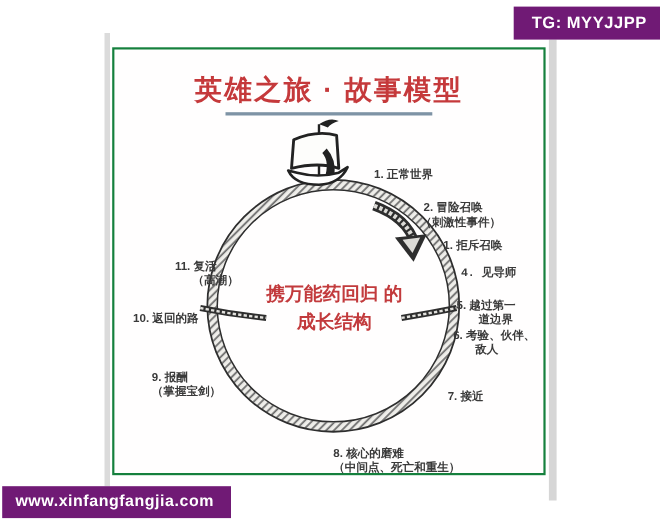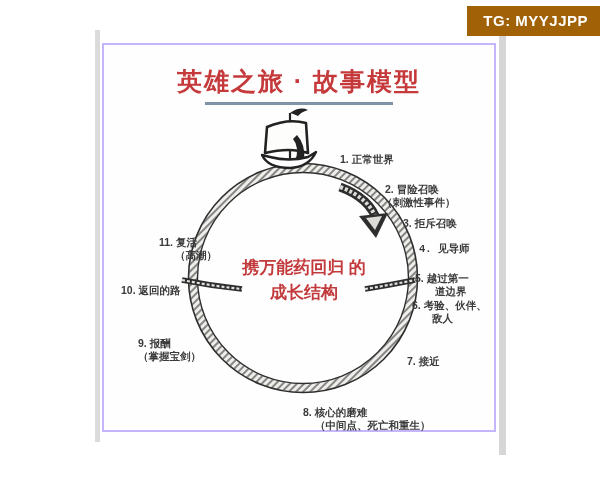--- a/index.html
+++ b/index.html
@@ -5,63 +5,64 @@
   html,body{margin:0;padding:0;background:#ffffff;}
   body{font-family:"Liberation Sans","DejaVu Sans",sans-serif;}
   .page{position:relative;width:600px;height:480px;background:#ffffff;overflow:hidden;}
 
   
   .edge{position:absolute;background:#dbdbdb;}
   .edge.left{left:95px;top:30px;width:5px;height:412px;}
   .edge.right{left:499px;top:36px;width:7px;height:419px;background:#d6d6d6;}
 
   
-  .badge{position:absolute;background:#a16207;color:#ffffff;font-weight:700;
+  .badge{position:absolute;background:#701a75;color:#ffffff;font-weight:700;
          letter-spacing:.5px;white-space:nowrap;}
   .badge.tg{top:6px;right:0;font-size:15px;padding:6px 12px 7px 16px;}
   .badge.url{top:442px;left:2px;font-size:14.5px;padding:6px 16px 7px 12px;}
 
   
   .frame{position:absolute;left:102px;top:43px;width:394px;height:389px;
-         border:2px solid #c4b5fd;background:#fffefe;box-sizing:border-box;}
+         border:2px solid #15803d;background:#fffefe;box-sizing:border-box;}
   .title{position:absolute;top:20px;left:0;width:100%;text-align:center;
          font-size:25px;font-weight:700;color:#c5393b;letter-spacing:2px;}
   .title-rule{position:absolute;top:57px;left:50%;margin-left:-94px;width:188px;height:3px;
               background:#7e93a5;}
 
   .diagram-svg{position:absolute;left:0;top:0;width:390px;height:385px;}
 
   .center-text{position:absolute;left:130px;top:210px;width:140px;text-align:center;
                color:#c23a3c;font-weight:700;font-size:17px;line-height:25px;}
 
   .stage{position:absolute;color:#3a3a3a;font-size:10.5px;font-weight:700;
          line-height:13px;white-space:nowrap;}
   .stage .l1,.stage .l2{display:block;}
   .s1 {left:236px;top:108px;}
   .s2 {left:281px;top:138px;} .s2 .l2{margin-left:-3px;}
   .s3 {left:299px;top:172px;}
   .s4 {left:315px;top:198px;font-family:Liberation Mono, monospace;}
   .s5 {left:311px;top:227px;} .s5 .l2{margin-left:20px;}
   .s6 {left:308px;top:254px;} .s6 .l2{margin-left:20px;}
   .s7 {left:303px;top:310px;}
-  .s8 {left:199px;top:361px;} .s8 .l2{margin-left:12px;}
+  .s8 {left:199px;top:361px;} .s8 .l2{}
   .s9 {left:34px;top:292px;}  .s9 .l2{margin-left:0;}
   .s10{left:17px;top:239px;}
   .s11{left:55px;top:171px;margin-top:20px;}  .s11 .l2{margin-left:16px;}
   .s12{left:78px;top:119px;}  .s12 .l2{margin-left:15px;}
 </style>
 </head>
 <body>
 
 <div class="page">
 
   <div class="edge left"></div>
   <div class="edge right"></div>
 
   <div class="badge tg">TG: MYYJJPP</div>
+  <div class="badge url">www.xinfangfangjia.com</div>
 
   <div class="frame">
 
     <div class="title">英雄之旅 · 故事模型</div>
     <div class="title-rule"></div>
 
     <svg class="diagram-svg" viewBox="0 0 390 385">
       <defs>
         <pattern id="hatch" width="5" height="5" patternUnits="userSpaceOnUse" patternTransform="rotate(45)">
           <rect width="5" height="5" fill="#efeeea"></rect>
@@ -106,21 +107,21 @@
     </div>
 
     <div class="stage s1">
       <span class="l1">1.  正常世界</span>
     </div>
     <div class="stage s2">
       <span class="l1">2.  冒险召唤</span>
       <span class="l2">（刺激性事件）</span>
     </div>
     <div class="stage s3">
-      <span class="l1">3.  拒斥召唤</span>
+      <span class="l1">1.  拒斥召唤</span>
     </div>
     <div class="stage s4">
       <span class="l1">4.  见导师</span>
     </div>
     <div class="stage s5">
       <span class="l1">5.  越过第一</span>
       <span class="l2">道边界</span>
     </div>
     <div class="stage s6">
       <span class="l1">6.  考验、伙伴、</span>

